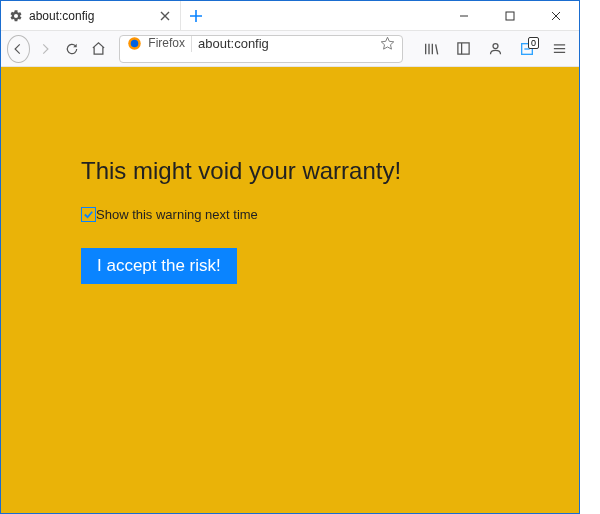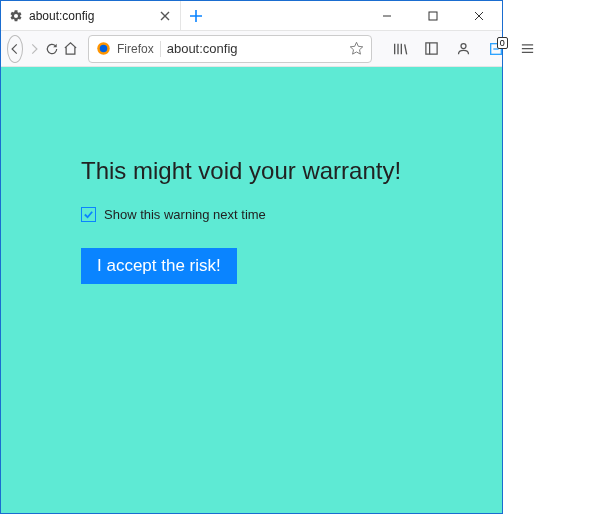--- a/index.html
+++ b/index.html
@@ -4,21 +4,21 @@
 <style>
   * { box-sizing: border-box; margin: 0; padding: 0; }
   body {
     font-family: "Segoe UI", Arial, sans-serif;
     background: #fff;
     width: 600px;
     height: 514px;
     overflow: hidden;
     position: relative;
   }
-  .window { width: 503px; height: 514px; border: 1px solid #1a6dd0; display: flex; flex-direction: column; }
+  .window { width: 580px; height: 514px; border: 1px solid #1a6dd0; display: flex; flex-direction: column; }
   .titlebar {
     height: 30px;
     background: #fff;
     display: flex;
     align-items: stretch;
     border-bottom: 1px solid #e5e5e5;
   }
   .tab {
     display: flex; align-items: center;
     padding: 0 8px;
@@ -47,39 +47,39 @@
     gap:4px;
   }
   .nav-btn {
     width:28px; height:28px; display:flex; align-items:center; justify-content:center;
     color:#555; border-radius:4px; cursor:pointer;
   }
   .nav-btn.circled { border:1px solid #bbb; border-radius:50%; width:28px; height:28px; }
   .nav-btn.disabled { color:#bbb; }
   .urlbar {
     flex:1; height:28px; background:#fff; border:1px solid #ccc; border-radius:4px;
-    display:flex; align-items:center; padding:0 6px; gap:6px; margin: 0 6px;
+    display:flex; align-items:flex-start; padding:0 6px; gap:6px; margin: 0 6px;
   }
   .urlbar .identity-icon { width:16px; height:16px; display:flex; align-items:center; justify-content:center; }
   .urlbar .identity-label { font-size:12px; color:#555; }
   .urlbar .sep { width:1px; height:16px; background:#ddd; }
   .urlbar .url-input { flex:1; border:none; outline:none; font-size:13px; color:#333; background:transparent; }
   .urlbar .star { width:16px; height:16px; color:#777; cursor:pointer; }
   .toolbar-right { display:flex; align-items:center; gap:4px; margin-left:4px; }
   .badge-btn { position:relative; width:28px; height:28px; display:flex; align-items:center; justify-content:center; cursor:pointer; }
   .badge { position:absolute; top:2px; right:2px; background:#fff; border:1px solid #333; font-size:9px; padding:0 2px; line-height:10px; border-radius:2px; }
   .content {
-    flex:1; background:#5eead4; position:relative; overflow:hidden;
+    flex:1; background:#eab308; position:relative; overflow:hidden;
   }
   .warn-wrap {
     padding: 90px 70px 0 80px;
   }
   .warn-title { font-size: 24px; font-weight: 400; color:#222; margin-bottom: 22px; }
   .warn-text { font-size: 13px; color:#222; line-height: 1.4; margin-bottom: 16px; }
-  .check-row { display:flex; align-items:flex-start; gap:8px; font-size:13px; color:#222; margin-bottom: 26px; }
+  .check-row { display:flex; align-items:flex-start; font-size:13px; color:#222; margin-bottom: 26px; }
   .chkbox {
     width:15px; height:15px; border:1px solid #0a84ff; display:flex; align-items:center; justify-content:center; cursor:pointer;
   }
   .chkbox svg { display:block; }
   .accept-btn {
     background:#0a84ff; color:#fff; border:none; padding:8px 16px; font-size:17px; cursor:pointer;
   }
   svg { display:block; }
 </style>
 </head>

